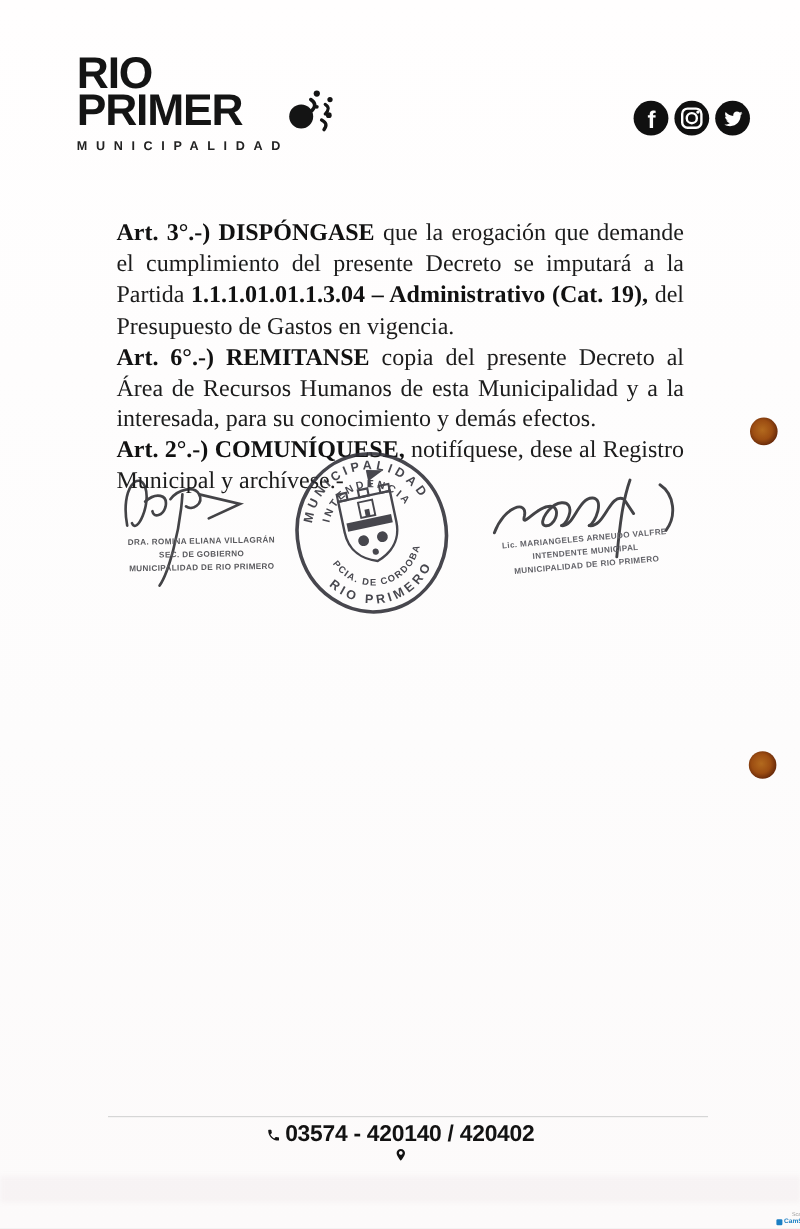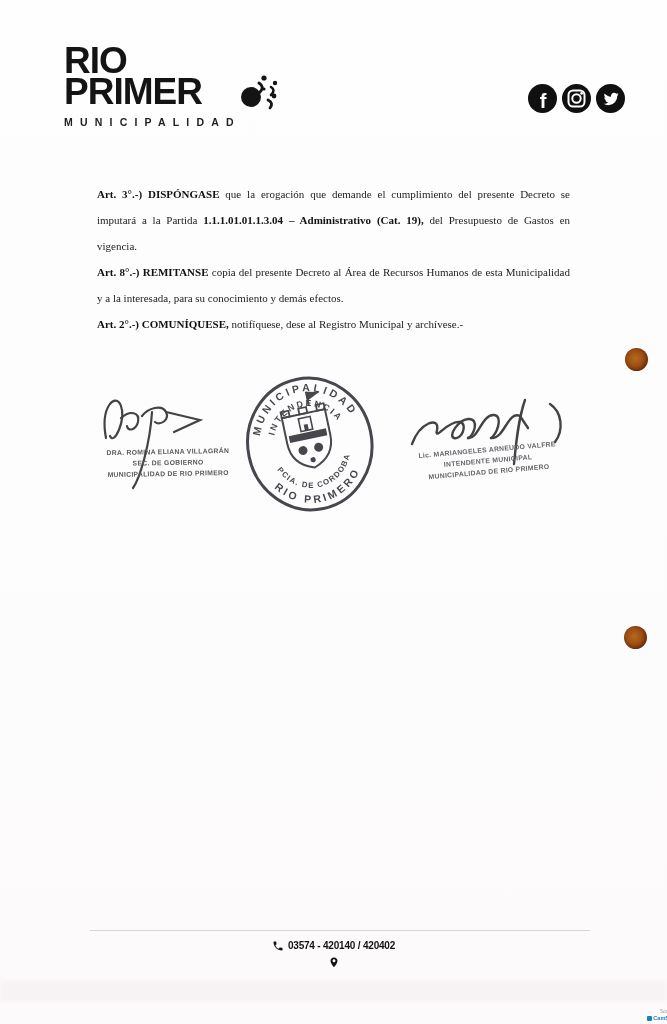--- a/index.html
+++ b/index.html
@@ -14,21 +14,21 @@
   .logo-l1{font-weight:900;font-size:37px;line-height:30px;letter-spacing:-1px;color:#141414;}
   .logo-l2{display:flex;align-items:flex-start;font-weight:900;font-size:37px;line-height:32px;letter-spacing:-1px;color:#141414;gap:33px;}
   .logo-burst{margin-left:2px;margin-top:-4px;}
   .logo-sub{margin-top:4px;font-size:10.5px;font-weight:bold;letter-spacing:7.2px;color:#222;}
   .social{position:absolute;top:84px;right:66px;display:flex;gap:5px;}
   .sicon{width:29px;height:29px;border-radius:50%;background:#101010;display:flex;align-items:center;justify-content:center;overflow:hidden;}
   .fb-f{color:#fff;font-weight:bold;font-size:20px;font-family:"Liberation Sans",sans-serif;margin-top:6px;margin-left:1px;}
   
   .doc-text{
     position:absolute;left:97px;top:182px;width:473px;
-    font-family:"Liberation Serif",serif;font-size:11px;line-height:25.9px;
+    font-family:"Liberation Serif",serif;font-size:20px;line-height:25.9px;
     text-align:justify;color:#1c1c1c;
   }
   .doc-text p{margin:0;}
   .doc-text b{color:#111;}
   
   .sig-svg{position:absolute;pointer-events:none;}
   .sig-block{position:absolute;text-align:center;color:#5a5a5e;font-size:6.8px;line-height:11px;font-weight:bold;letter-spacing:.3px;}
   .sig-left-block{left:86px;top:446px;width:164px;transform:rotate(-1deg);}
   .sig-right-block{left:402px;top:444px;width:172px;transform:rotate(-5deg);color:#64646a;}
   
@@ -38,21 +38,21 @@
     background:radial-gradient(circle at 45% 45%, #b36a1e 0%, #9c4d12 45%, #5d2208 78%, #431704 100%);
     filter:blur(.3px);}
   .dot-1{left:625px;top:348px;}
   .dot-2{left:624px;top:626px;}
   .noise-band{position:absolute;left:0;top:980px;width:667px;height:22px;
     background:rgba(190,160,170,.07);filter:blur(2px);}
   
   .footer-rule{position:absolute;left:90px;top:930px;width:500px;height:1px;background:#d6d6d6;}
   .footer{position:absolute;left:0;top:936px;width:667px;text-align:center;color:#121212;}
   .footer-line{display:flex;justify-content:center;align-items:center;gap:4px;
-    font-weight:bold;font-size:10px;letter-spacing:-.2px;line-height:20px;}
+    font-weight:bold;font-size:19px;letter-spacing:-.2px;line-height:20px;}
   .footer-line svg{flex:0 0 auto;}
   
   .watermark{position:absolute;right:4px;bottom:3px;text-align:right;line-height:6px;}
   .wm1{font-size:4.5px;color:#9a9a9a;}
   .wm2{font-size:5.5px;font-weight:bold;color:#1b7fc4;display:flex;align-items:center;gap:1px;justify-content:flex-end;}
   .wm-ic{display:inline-block;width:5px;height:5px;background:#1b7fc4;border-radius:1px;}
 </style>
 </head>
 <body>
 
@@ -89,21 +89,21 @@
     </div>
     <div class="sicon">
       <svg width="16" height="16" viewBox="0 0 24 24">
         <path fill="#fff" d="M23.643 4.937c-.835.37-1.732.62-2.675.733.962-.576 1.7-1.49 2.048-2.578-.9.534-1.897.922-2.958 1.13-.85-.904-2.06-1.47-3.4-1.47-2.572 0-4.658 2.086-4.658 4.66 0 .364.042.718.12 1.06-3.873-.195-7.304-2.05-9.602-4.868-.4.69-.63 1.49-.63 2.342 0 1.616.823 3.043 2.072 3.878-.764-.025-1.482-.234-2.11-.583v.06c0 2.257 1.605 4.14 3.737 4.568-.392.106-.803.162-1.227.162-.3 0-.593-.028-.877-.082.593 1.85 2.313 3.198 4.352 3.234-1.595 1.25-3.604 1.995-5.786 1.995-.376 0-.747-.022-1.112-.065 2.062 1.323 4.51 2.093 7.14 2.093 8.57 0 13.255-7.098 13.255-13.254 0-.2-.005-.402-.014-.602.91-.658 1.7-1.477 2.323-2.41z"></path>
       </svg>
     </div>
   </div>
 
   <div class="doc-text">
     <p><b>Art. 3°.-) DISPÓNGASE</b><span> que la erogación que demande el cumplimiento del presente Decreto se imputará a la Partida </span><b>1.1.1.01.01.1.3.04 – Administrativo (Cat. 19),</b><span> del Presupuesto de Gastos en vigencia.</span></p>
-    <p><b>Art. 8°.-) REMITANSE</b><span> copia del presente Decreto al Área de Recursos Humanos de esta Municipalidad y a la interesada, para su conocimiento y demás efectos.</span></p>
+    <p><b>Art. 6°.-) REMITANSE</b><span> copia del presente Decreto al Área de Recursos Humanos de esta Municipalidad y a la interesada, para su conocimiento y demás efectos.</span></p>
     <p><b>Art. 2°.-) COMUNÍQUESE,</b><span> notifíquese, dese al Registro Municipal y archívese.-</span></p>
   </div>
 
   <svg class="sig-svg" style="left:90px;top:388px;" width="150" height="102" viewBox="0 0 150 102">
     <g fill="none" stroke="#232327" stroke-width="2.2" stroke-linecap="round" opacity=".85">
       <path d="M16,50 C10,18 26,4 31,18 C36,32 24,58 20,48"></path>
       <path d="M31,30 C40,22 50,24 48,34 C46,42 38,44 37,38"></path>
       <path d="M52,28 C58,20 72,16 76,24 C80,32 70,38 65,34"></path>
       <path d="M76,24 L110,32 L84,44"></path>
       <path d="M62,24 C60,56 50,90 43,100"></path>

